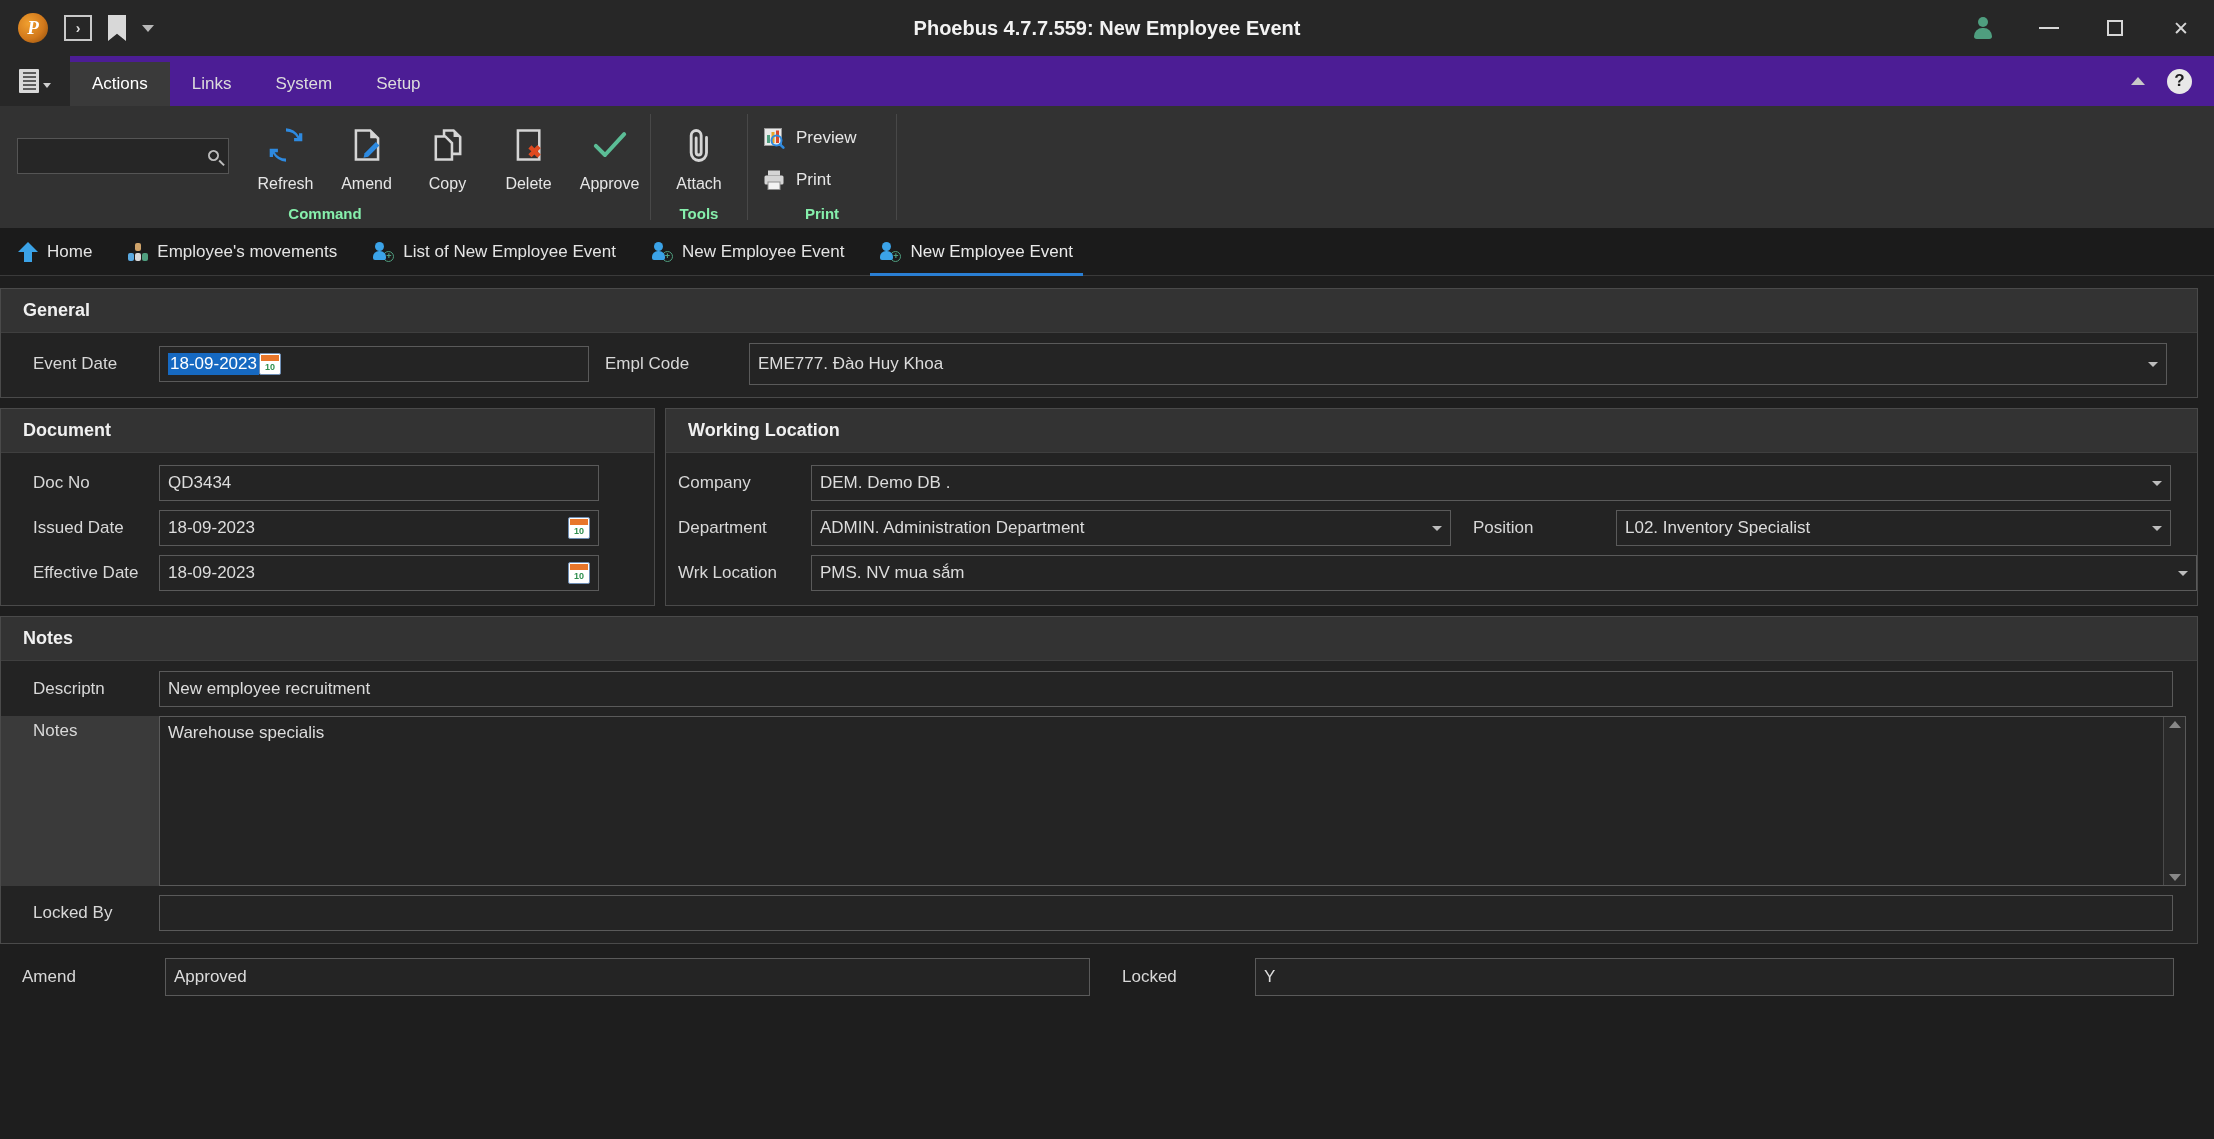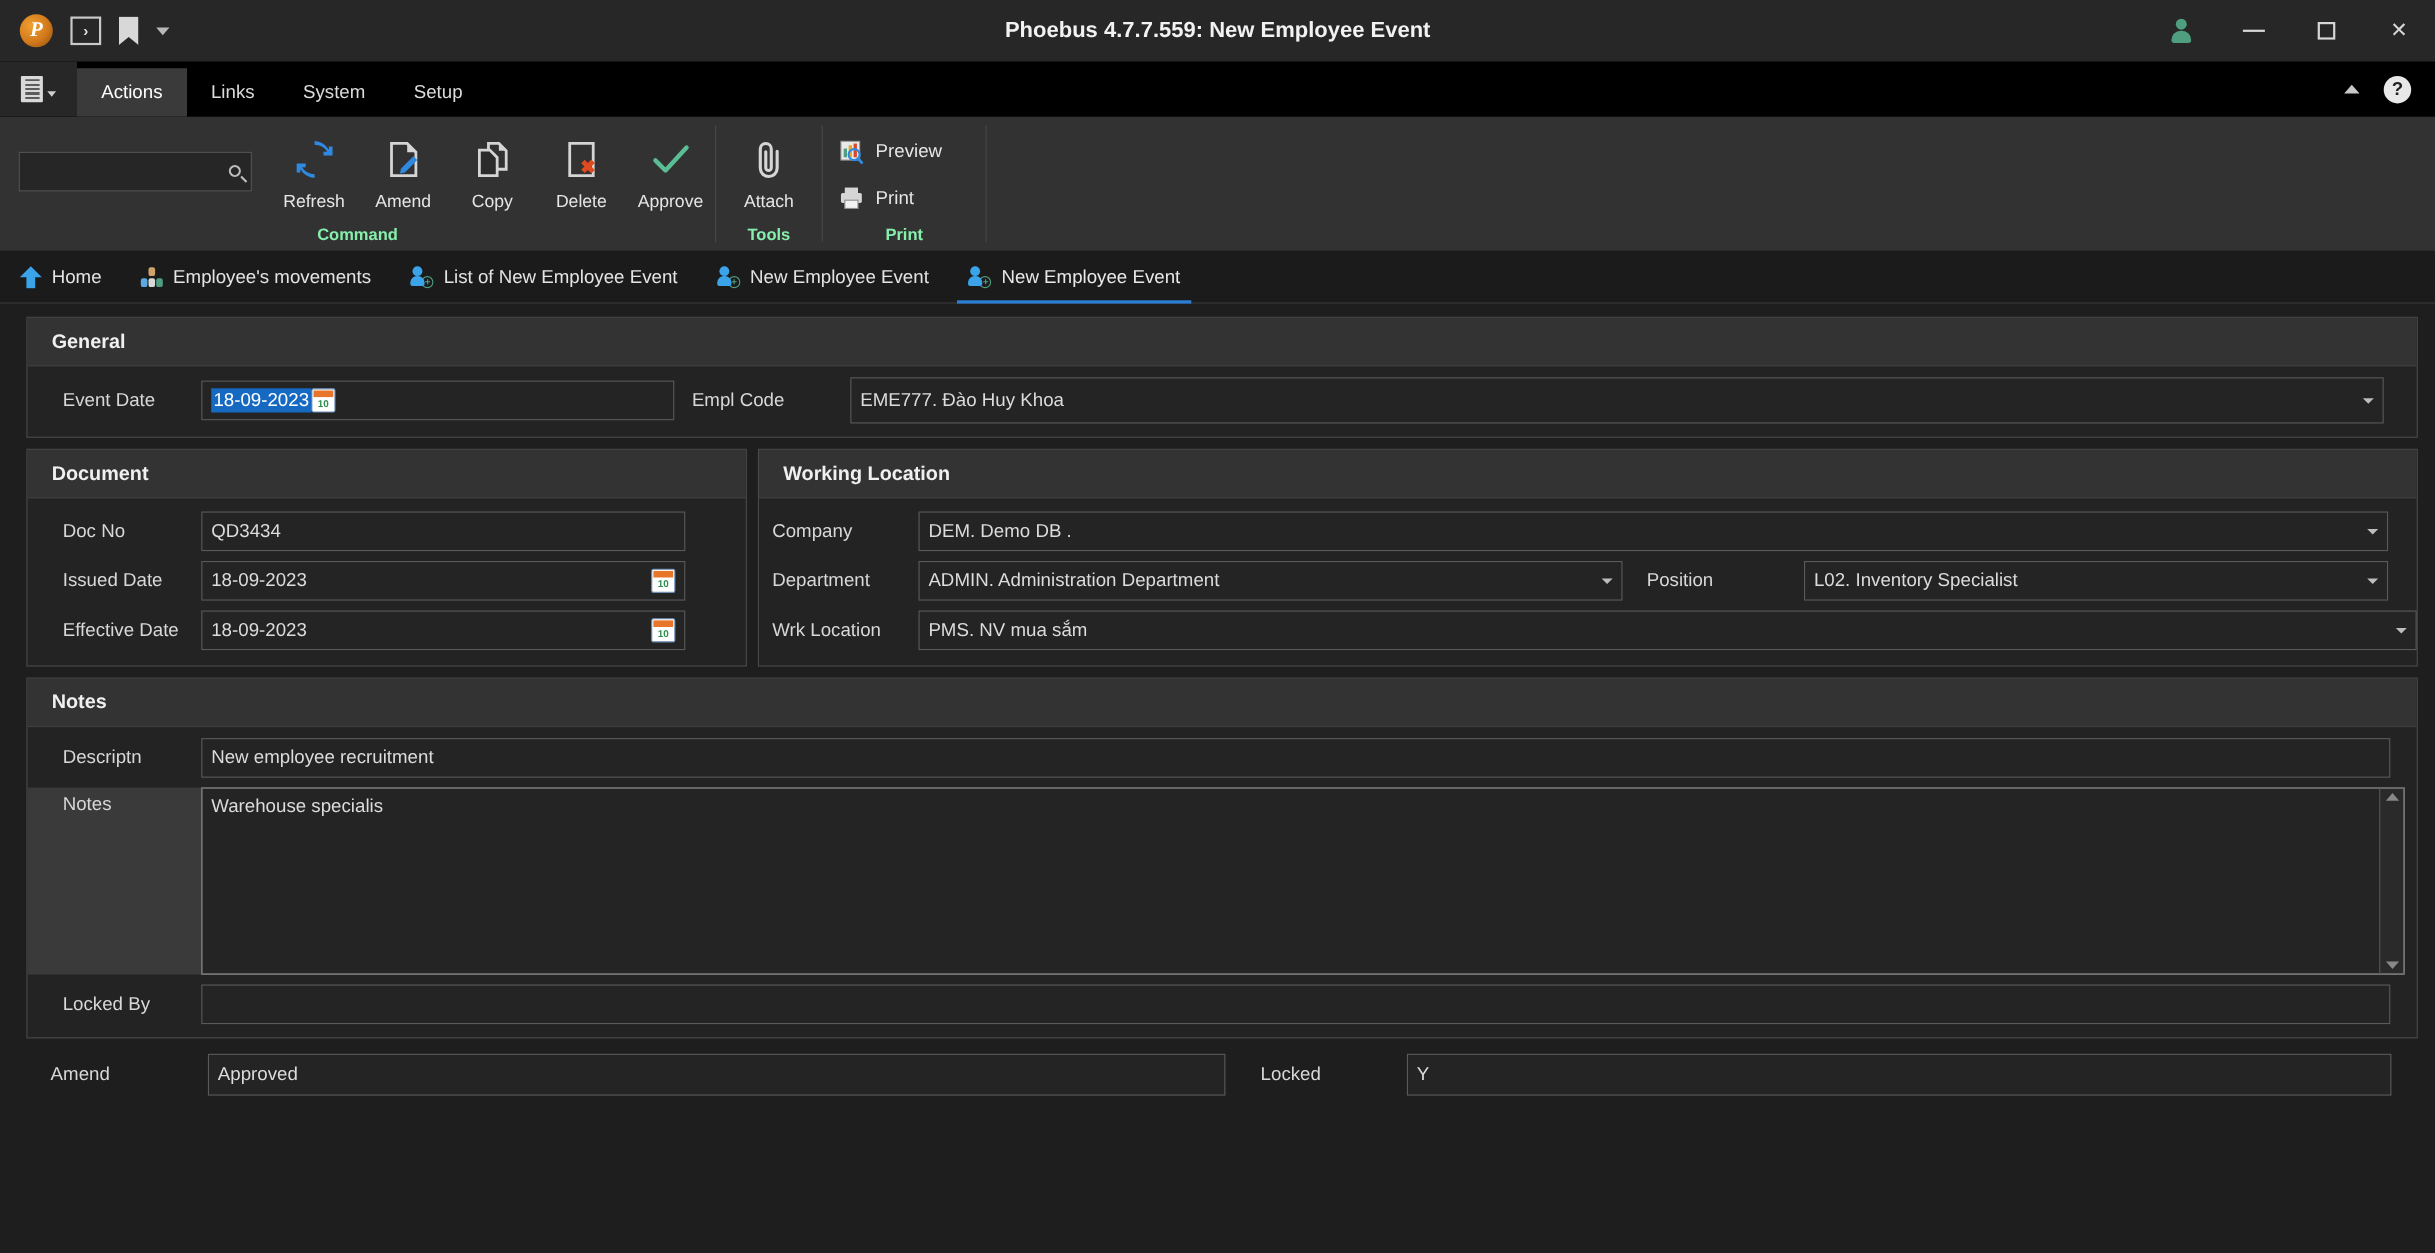--- a/index.html
+++ b/index.html
@@ -46,21 +46,21 @@
   .win-ctrls{ margin-left:auto; display:flex; align-items:center; height:56px; }
   .win-btn{ width:66px;height:56px; display:flex;align-items:center;justify-content:center;
             color:#d7d7d7; font-size:19px; }
   .user-ico{ width:18px;height:22px;position:relative; }
   .user-ico:before{content:"";position:absolute;left:4px;top:0;width:10px;height:10px;border-radius:50%;background:#4f9e7f;}
   .user-ico:after{content:"";position:absolute;left:0;bottom:0;width:18px;height:11px;border-radius:9px 9px 3px 3px;background:#4f9e7f;}
   .dash{ width:20px;height:2px;background:#d7d7d7; }
   .sq{ width:16px;height:16px;border:2px solid #d7d7d7; }
 
   
-  .menubar{ height:50px; background:#000000; display:flex; align-items:flex-end; position:relative; }
+  .menubar{ height:50px; background:#4c1d95; display:flex; align-items:flex-end; position:relative; }
   .app-menu-btn{
     width:70px;height:50px;background:#272727;display:flex;align-items:center;
     justify-content:center;gap:4px;
   }
   .doc-ico{ width:20px;height:24px;background:#d9d9d9;position:relative;
             border-radius:1px; }
   .doc-ico:after{
     content:""; position:absolute; left:4px; top:3px; right:3px; bottom:3px;
     background:repeating-linear-gradient(to bottom,#5c5c5c 0 2px,#d9d9d9 2px 4px);
   }
@@ -117,21 +117,21 @@
   .org-ico i:nth-child(3){ left:7px;top:10px;background:#d9d9d9; }
   .org-ico i:nth-child(4){ left:14px;top:10px;background:#4f9e7f; }
   .emp-ico{ width:21px;height:20px;position:relative; }
   .emp-ico:before{content:"";position:absolute;left:2px;top:0;width:9px;height:9px;border-radius:50%;background:#3ba3e8;}
   .emp-ico:after{content:"";position:absolute;left:0px;top:9px;width:13px;height:9px;border-radius:6px 6px 2px 2px;background:#3ba3e8;}
   .emp-ico em{ position:absolute;right:0;bottom:0;width:11px;height:11px;border-radius:50%;
                background:#1b1b1b;border:1.5px solid #4f9e7f;color:#4f9e7f;font-style:normal;
                font-size:9px;line-height:8px;text-align:center;font-weight:bold; }
 
   
-  .body{ padding:12px 16px 0 24px; }
+  .body{ padding:12px 16px 0 0; }
   .panel{ border:1px solid #4a4a4a; background:#232323; margin-bottom:10px; }
   .panel-head{ background:#333333; height:44px; display:flex; align-items:center;
                padding-left:22px; font-size:18px; font-weight:bold; color:#f0f0f0;
                border-bottom:1px solid #3f3f3f;}
   .panel-body{ padding:12px 0 14px 0; }
 
   .row{ display:flex; align-items:center; margin-bottom:9px; }
   .lbl{ font-size:17px; color:#d8d8d8; }
 
   .field{

